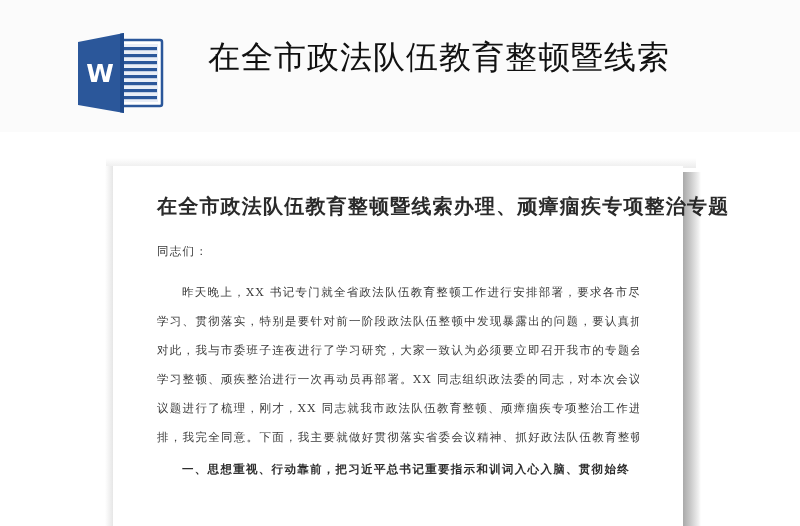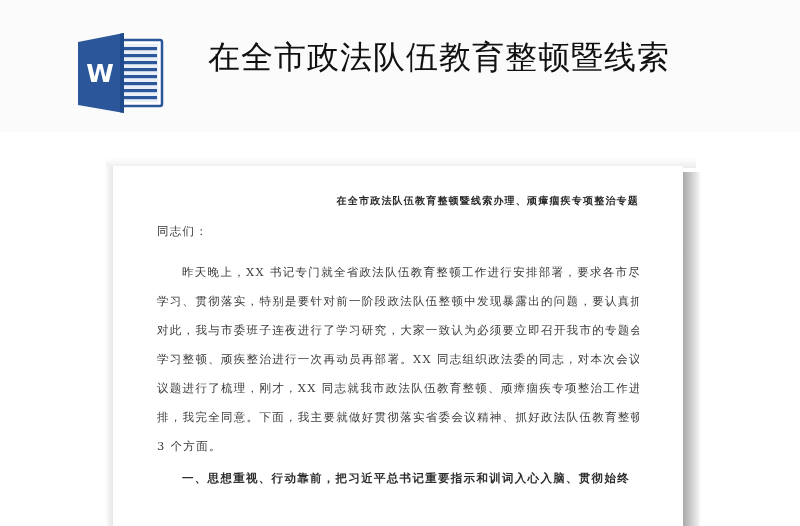--- a/index.html
+++ b/index.html
@@ -60,37 +60,37 @@
     position: absolute;
     left: 113px; top: 166px;
     width: 570px; height: 380px;
     background: #ffffff;
     box-sizing: border-box;
     padding: 0 44px 0 44px;
   }
   .doc-title {
     font-family: "DejaVu Serif", "Liberation Serif", serif;
     font-weight: bold;
-    font-size: 10px;
+    font-size: 20px;
     color: #2a2a2a;
-    text-align: right;
+    text-align: left;
     line-height: 33px;
-    margin-top: 18px;
+    margin-top: 24px;
     letter-spacing: 1.2px;
   }
   .doc-title .line { display: block; white-space: nowrap; }
   .doc-body {
     font-family: "DejaVu Serif", "Liberation Serif", serif;
     font-size: 11.5px;
     color: #3a3a3a;
     line-height: 29px;
     letter-spacing: 1.3px;
   }
   .doc-body .greeting {
-    margin-top: 0;
+    margin-top: 14px;
     white-space: nowrap;
   }
   .doc-body .line {
     display: block;
     white-space: nowrap;
     overflow: hidden;
   }
   .doc-body .indent { padding-left: 25px; }
   .doc-body .para-gap { margin-top: 12px; }
   .doc-body .section-heading {
@@ -143,19 +143,18 @@
   <div class="doc-body">
     <div class="line greeting">同志们：</div>
 
     <div class="para-gap">
       <span class="line indent">昨天晚上，XX 书记专门就全省政法队伍教育整顿工作进行安排部署，要求各市尽快传达</span>
       <span class="line">学习、贯彻落实，特别是要针对前一阶段政法队伍整顿中发现暴露出的问题，要认真抓好整改。</span>
       <span class="line">对此，我与市委班子连夜进行了学习研究，大家一致认为必须要立即召开我市的专题会议，对</span>
       <span class="line">学习整顿、顽疾整治进行一次再动员再部署。XX 同志组织政法委的同志，对本次会议的各项</span>
       <span class="line">议题进行了梳理，刚才，XX 同志就我市政法队伍教育整顿、顽瘴痼疾专项整治工作进行了安</span>
       <span class="line">排，我完全同意。下面，我主要就做好贯彻落实省委会议精神、抓好政法队伍教育整顿，强调</span>
-      <span class="line">3 个方面。</span>
     </div>
 
     <div class="line section-heading">一、思想重视、行动靠前，把习近平总书记重要指示和训词入心入脑、贯彻始终</div>
 
   </div>
 </div>
 
 </body></html>

